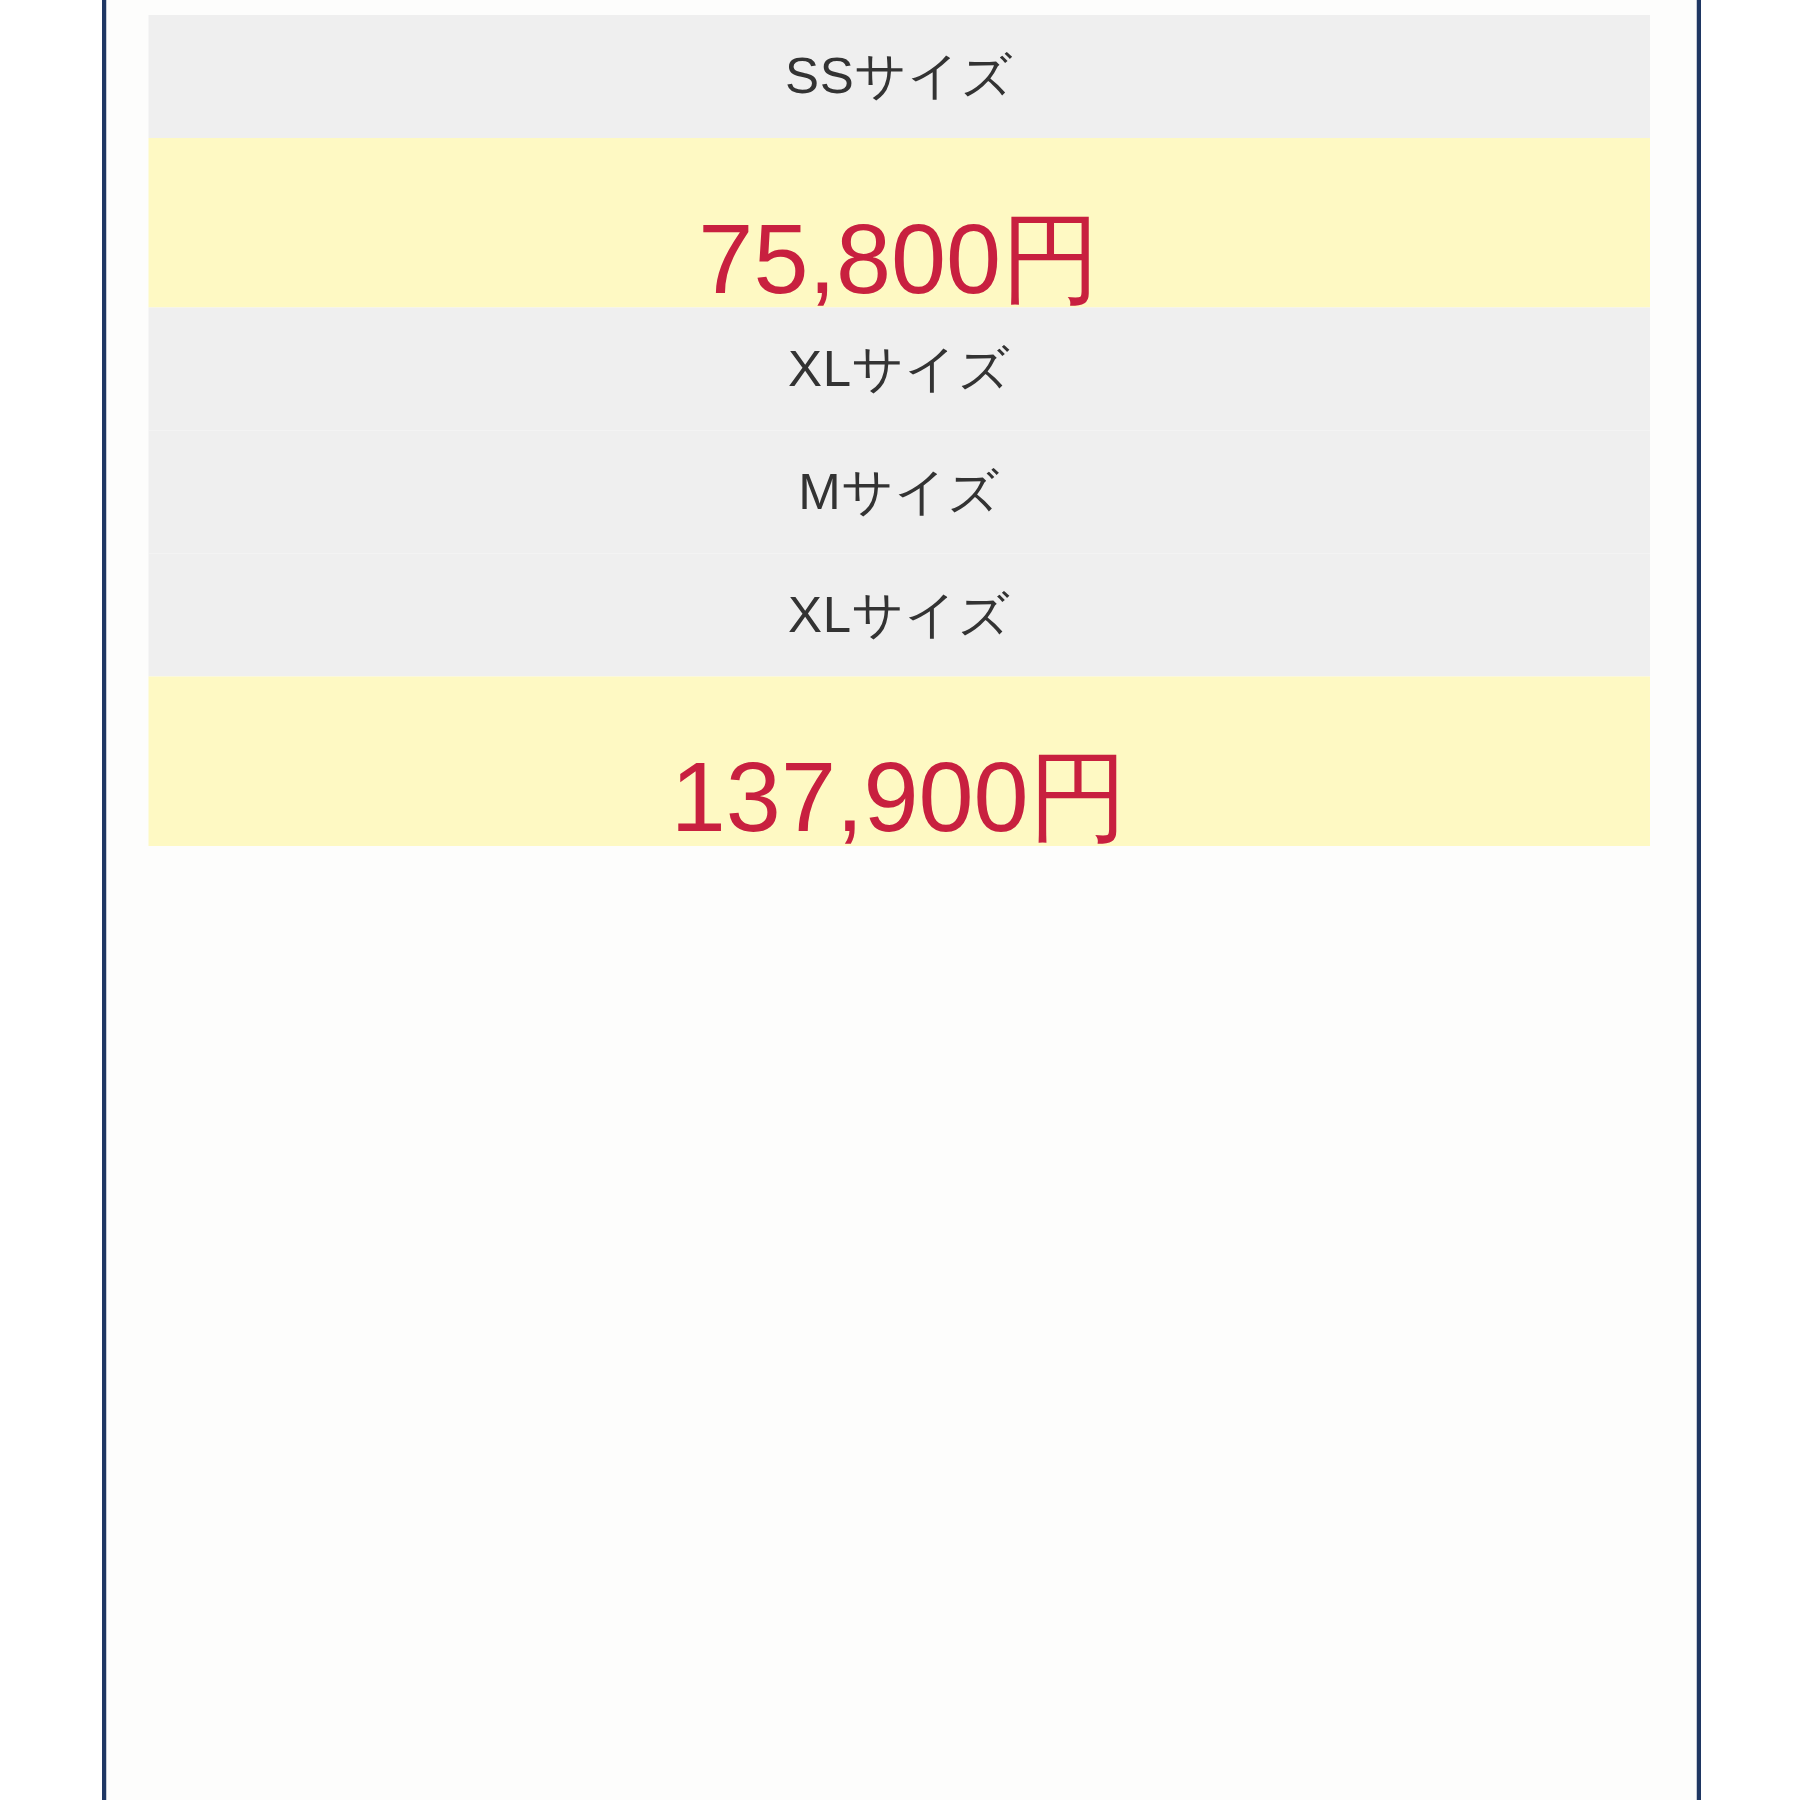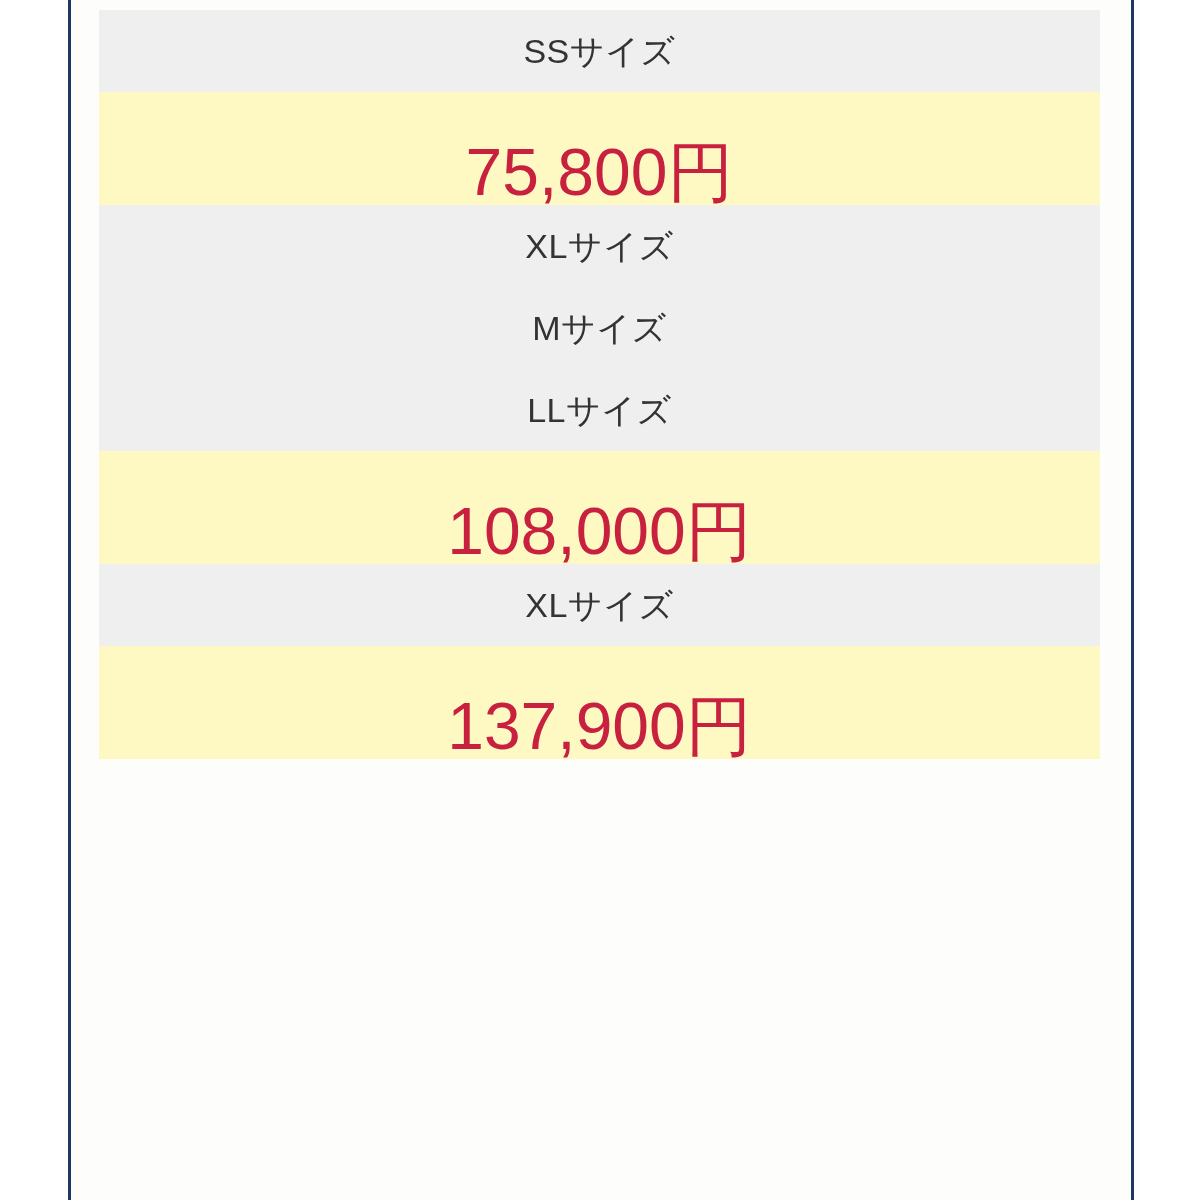--- a/index.html
+++ b/index.html
@@ -123,28 +123,20 @@
         </div>
       </div>
 
       <div class="size-row">
         <div class="size-band">
           <span class="size-label">Mサイズ</span>
         </div>
       </div>
 
 
-      <div class="size-row">
-        <div class="size-band">
-          <span class="size-label">LLサイズ</span>
-        </div>
-        <div class="price-area">
-          <span class="price-value">108,000円</span>
-        </div>
-      </div>
 
       <div class="size-row">
         <div class="size-band">
           <span class="size-label">XLサイズ</span>
         </div>
         <div class="price-area">
           <span class="price-value">137,900円</span>
         </div>
       </div>
 

